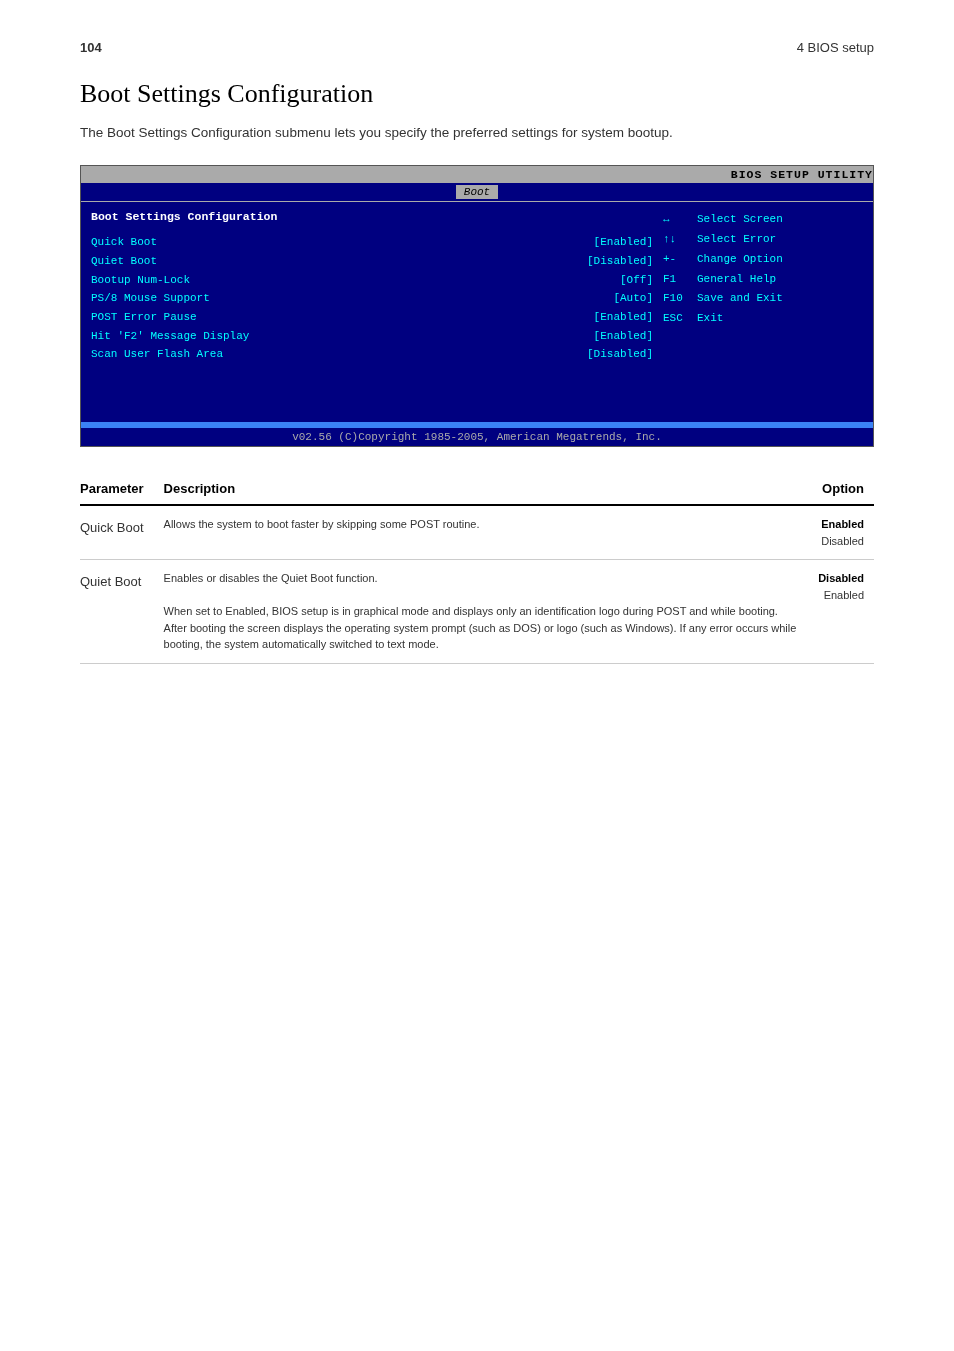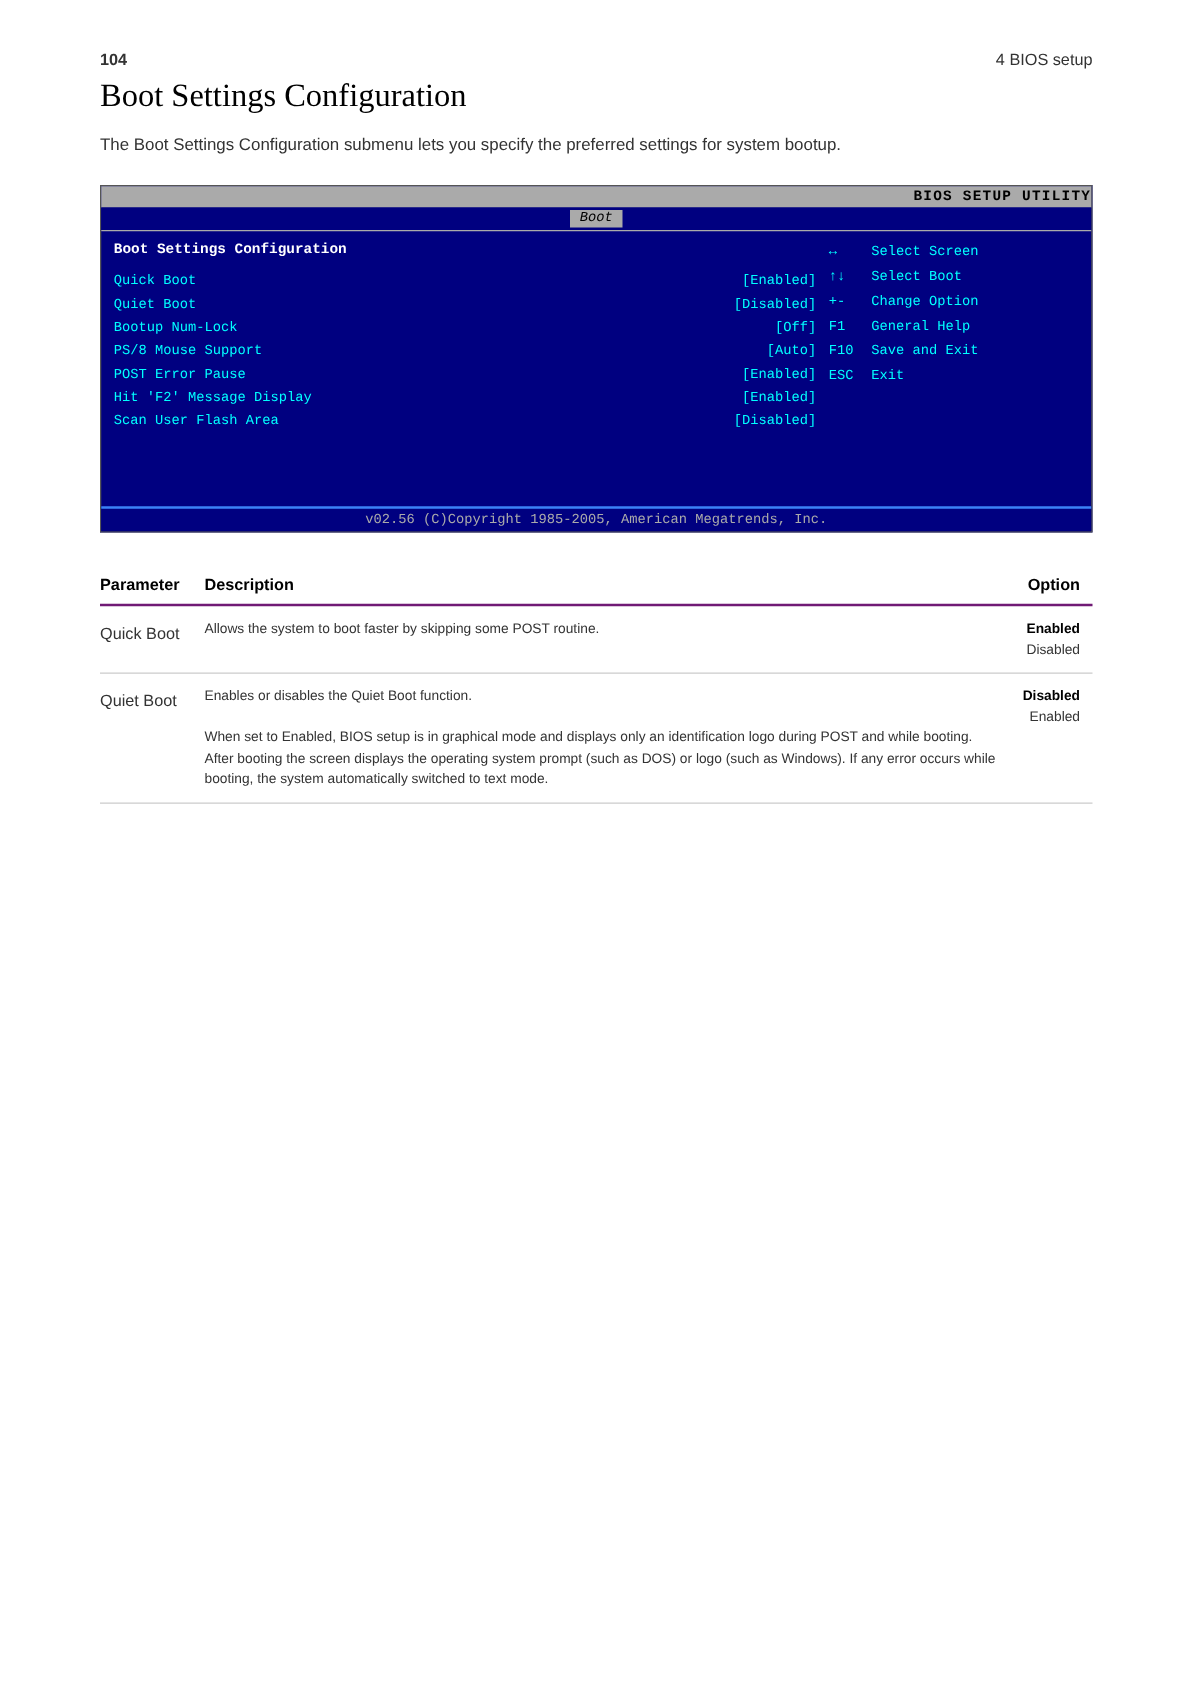--- a/index.html
+++ b/index.html
@@ -10,21 +10,21 @@
       color: #000;
       width: 954px;
       min-height: 1351px;
       padding: 40px 80px;
     }
 
     .page-header {
       display: flex;
       justify-content: space-between;
       align-items: flex-start;
-      margin-bottom: 7px;
+      margin-bottom: 24px;
     }
 
     .page-number {
       font-size: 13px;
       font-weight: bold;
       color: #333;
     }
 
     .chapter-ref {
       font-size: 13px;
@@ -147,36 +147,36 @@
       color: #00ffff;
       min-width: 28px;
     }
 
     .bios-key-label {
       color: #00ffff;
     }
 
     .bios-footer {
       background: #000080;
-      border-top: 2px solid #3b82f6;
+      border-top: 6px solid #3b82f6;
       text-align: center;
       padding: 3px;
       color: #aaaaaa;
       font-size: 11px;
     }
 
     
     .param-table {
       width: 100%;
       border-collapse: collapse;
       margin-top: 10px;
     }
 
     .param-table thead tr {
-      border-bottom: 2px solid #701a75;
+      border-bottom: 2px solid #000000;
     }
 
     .param-table th {
       text-align: left;
       font-weight: bold;
       font-size: 13px;
       padding: 6px 10px 8px 0;
       color: #000;
     }
 
@@ -270,21 +270,21 @@
         </div>
     </div>
     <div class="bios-right">
       <div class="bios-keys" id="bios-keys">
           <div class="bios-key-row">
             <span class="bios-key">↔</span>
             <span class="bios-key-label">Select Screen</span>
           </div>
           <div class="bios-key-row">
             <span class="bios-key">↑↓</span>
-            <span class="bios-key-label">Select Boot</span>
+            <span class="bios-key-label">Select Error</span>
           </div>
           <div class="bios-key-row">
             <span class="bios-key">+-</span>
             <span class="bios-key-label">Change Option</span>
           </div>
           <div class="bios-key-row">
             <span class="bios-key">F1</span>
             <span class="bios-key-label">General Help</span>
           </div>
           <div class="bios-key-row">

